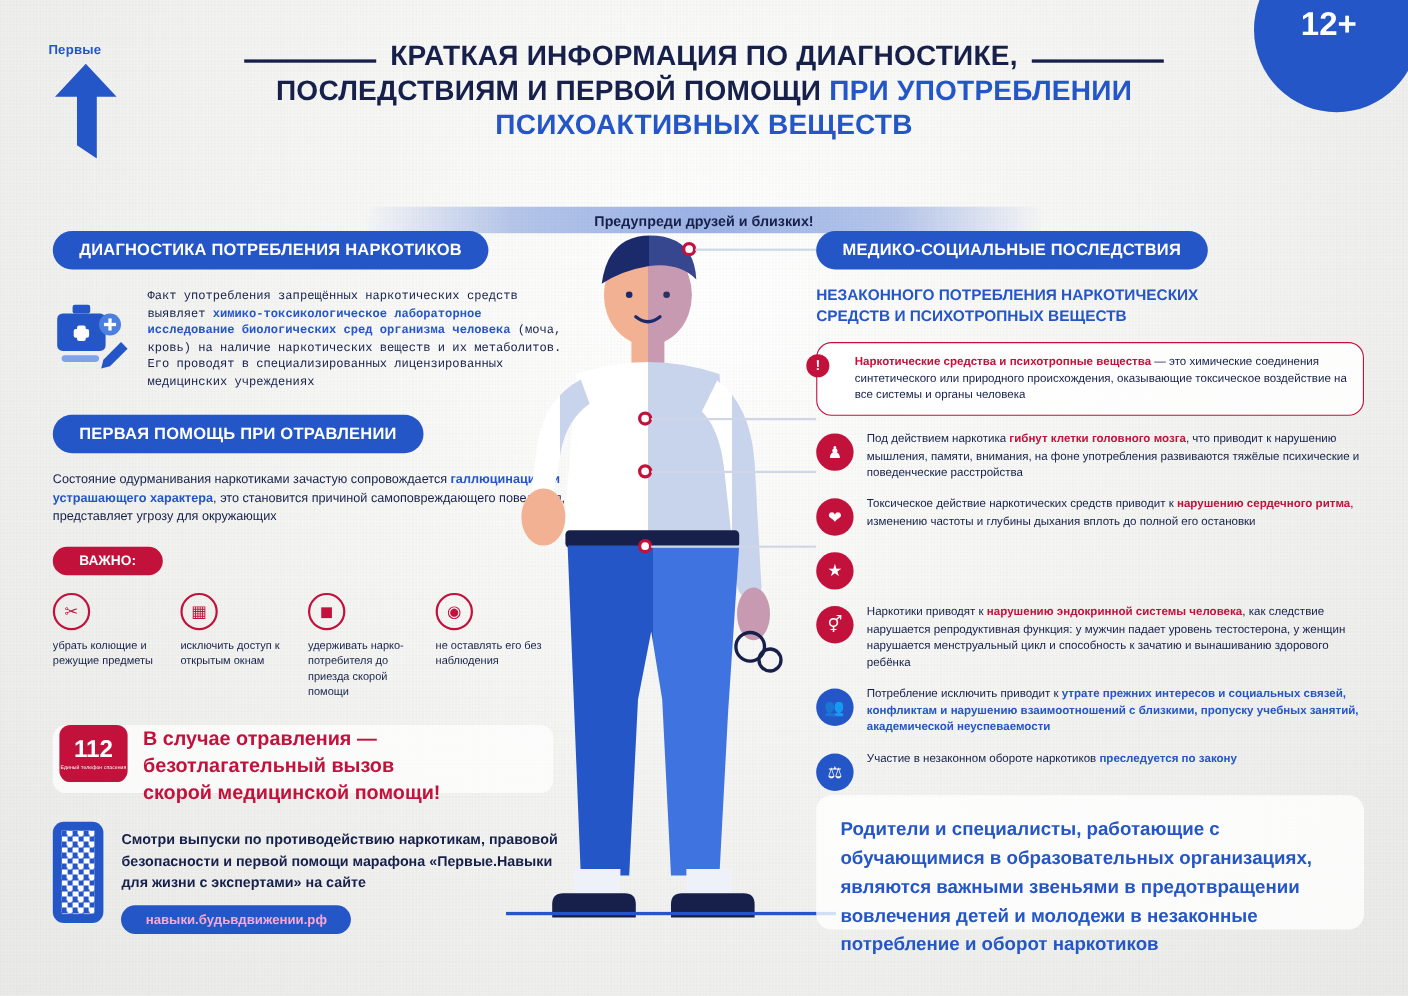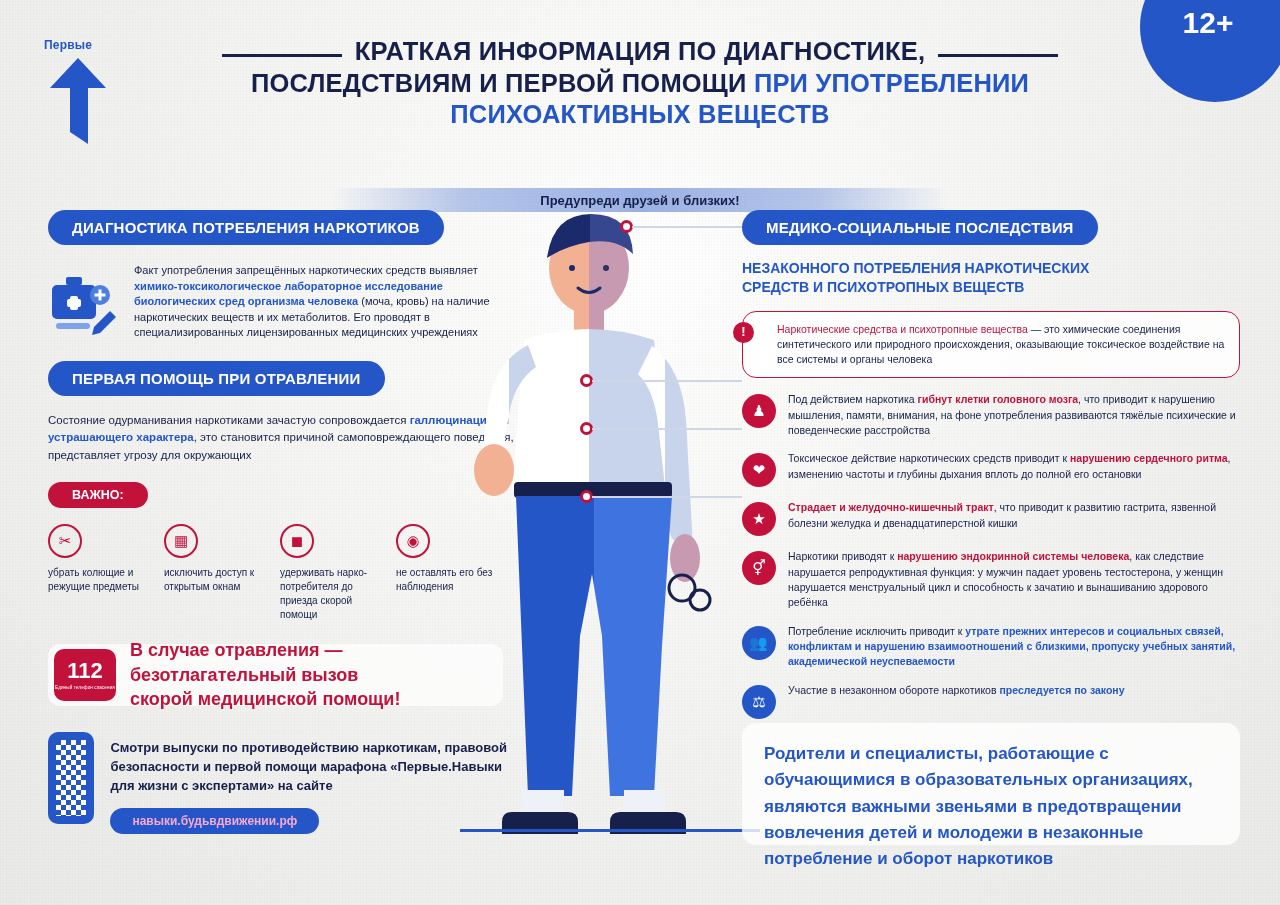--- a/index.html
+++ b/index.html
@@ -67,21 +67,21 @@
   .pill {
     background: #2456c7; color: #fff; font-weight: bold; font-size: 15px;
     border-radius: 20px; padding: 9px 24px; display: inline-block;
     letter-spacing: .2px;
   }
 
   
   .left-col { position: absolute; left: 48px; top: 210px; width: 470px; }
   .diag-body { margin-top: 18px; display: flex; gap: 12px; }
   .diag-icon { width: 74px; height: 74px; flex: none; margin-top: 4px; }
-  .diag-text { font-size: 11px; line-height: 1.42; color: #16204a; }
+  .diag-text { font-size: 11px; line-height: 1.42; color: #16204a; font-family: Liberation Mono, monospace; }
   .diag-text .hl { color: #2456c7; font-weight: bold; }
 
   .firstaid { margin-top: 20px; }
   .aid-text { margin-top: 16px; font-size: 11.5px; line-height: 1.5; color: #16204a; }
   .aid-text .hl { color: #2456c7; font-weight: bold; }
 
   .vazhno {
     margin-top: 18px; background: #c2123c; color: #fff; border-radius: 16px;
     font-size: 12.5px; font-weight: bold; padding: 6px 24px; display: inline-block;
   }
@@ -90,21 +90,21 @@
   .circ {
     width: 34px; height: 34px; border-radius: 50%; border: 2px solid #c2123c;
     display: flex; align-items: center; justify-content: center;
     color: #c2123c; font-size: 15px;
   }
   .four-label { margin-top: 8px; font-size: 10px; line-height: 1.4; color: #16204a; }
 
   .call-box {
     margin-top: 22px; width: 455px; height: 62px; border-radius: 12px;
     background: rgba(255,255,255,0.72);
-    display: flex; align-items: center; gap: 14px; padding-left: 6px;
+    display: flex; align-items: flex-start; gap: 14px; padding-left: 6px;
   }
   .call-112 {
     width: 74px; height: 52px; border-radius: 10px; background: #c2123c; color: #fff;
     display: flex; flex-direction: column; align-items: center; justify-content: center;
   }
   .call-112 .num { font-size: 22px; font-weight: bold; line-height: 1; }
   .call-112 .cap { font-size: 4.6px; margin-top: 3px; letter-spacing: .1px; }
   .call-text { font-size: 18px; font-weight: bold; color: #c2123c; line-height: 1.35; }
 
   .qr-block { margin-top: 26px; display: flex; gap: 16px; align-items: flex-start; }
@@ -136,21 +136,21 @@
   
   .right-col { position: absolute; left: 742px; top: 210px; width: 498px; }
   .right-sub {
     margin-top: 14px; font-size: 14px; font-weight: bold; color: #2456c7; line-height: 1.35;
   }
   .def-box {
     margin-top: 14px; position: relative; border: 1.5px solid #c2123c; border-radius: 14px;
     background: rgba(255,255,255,0.85); padding: 10px 14px 10px 34px;
     font-size: 10.5px; line-height: 1.45; color: #16204a;
   }
-  .def-box .bold-red { color: #c2123c; font-weight: normal; }
+  .def-box .bold-red { color: #c2123c; font-weight: bold; }
   .excl {
     position: absolute; left: -10px; top: 10px; width: 21px; height: 21px; border-radius: 50%;
     background: #c2123c; color: #fff; font-size: 13px; font-weight: bold;
     display: flex; align-items: center; justify-content: center;
   }
   .conseq { margin-top: 14px; }
   .c-row { display: flex; gap: 12px; margin-bottom: 13px; align-items: flex-start; }
   .c-icon {
     width: 34px; height: 34px; border-radius: 50%; flex: none;
     display: flex; align-items: center; justify-content: center;
@@ -357,23 +357,20 @@
 
       <div class="c-row">
         <div class="c-icon red">❤</div>
         <div class="c-text">
           <span>Токсическое действие наркотических средств приводит к </span><span class="red">нарушению сердечного ритма</span><span>, изменению частоты и глубины дыхания вплоть до полной его остановки</span>
         </div>
       </div>
 
       <div class="c-row">
         <div class="c-icon red">★</div>
-        <div class="c-text">
-          <span></span><span class="red">Страдает и желудочно-кишечный тракт</span><span>, что приводит к развитию гастрита, язвенной болезни желудка и двенадцатиперстной кишки</span>
-        </div>
       </div>
 
       <div class="c-row">
         <div class="c-icon red">⚥</div>
         <div class="c-text">
           <span>Наркотики приводят к </span><span class="red">нарушению эндокринной системы человека</span><span>, как следствие нарушается репродуктивная функция: у мужчин падает уровень тестостерона, у женщин нарушается менструальный цикл и способность к зачатию и вынашиванию здорового ребёнка</span>
         </div>
       </div>
 
       <div class="c-row">

